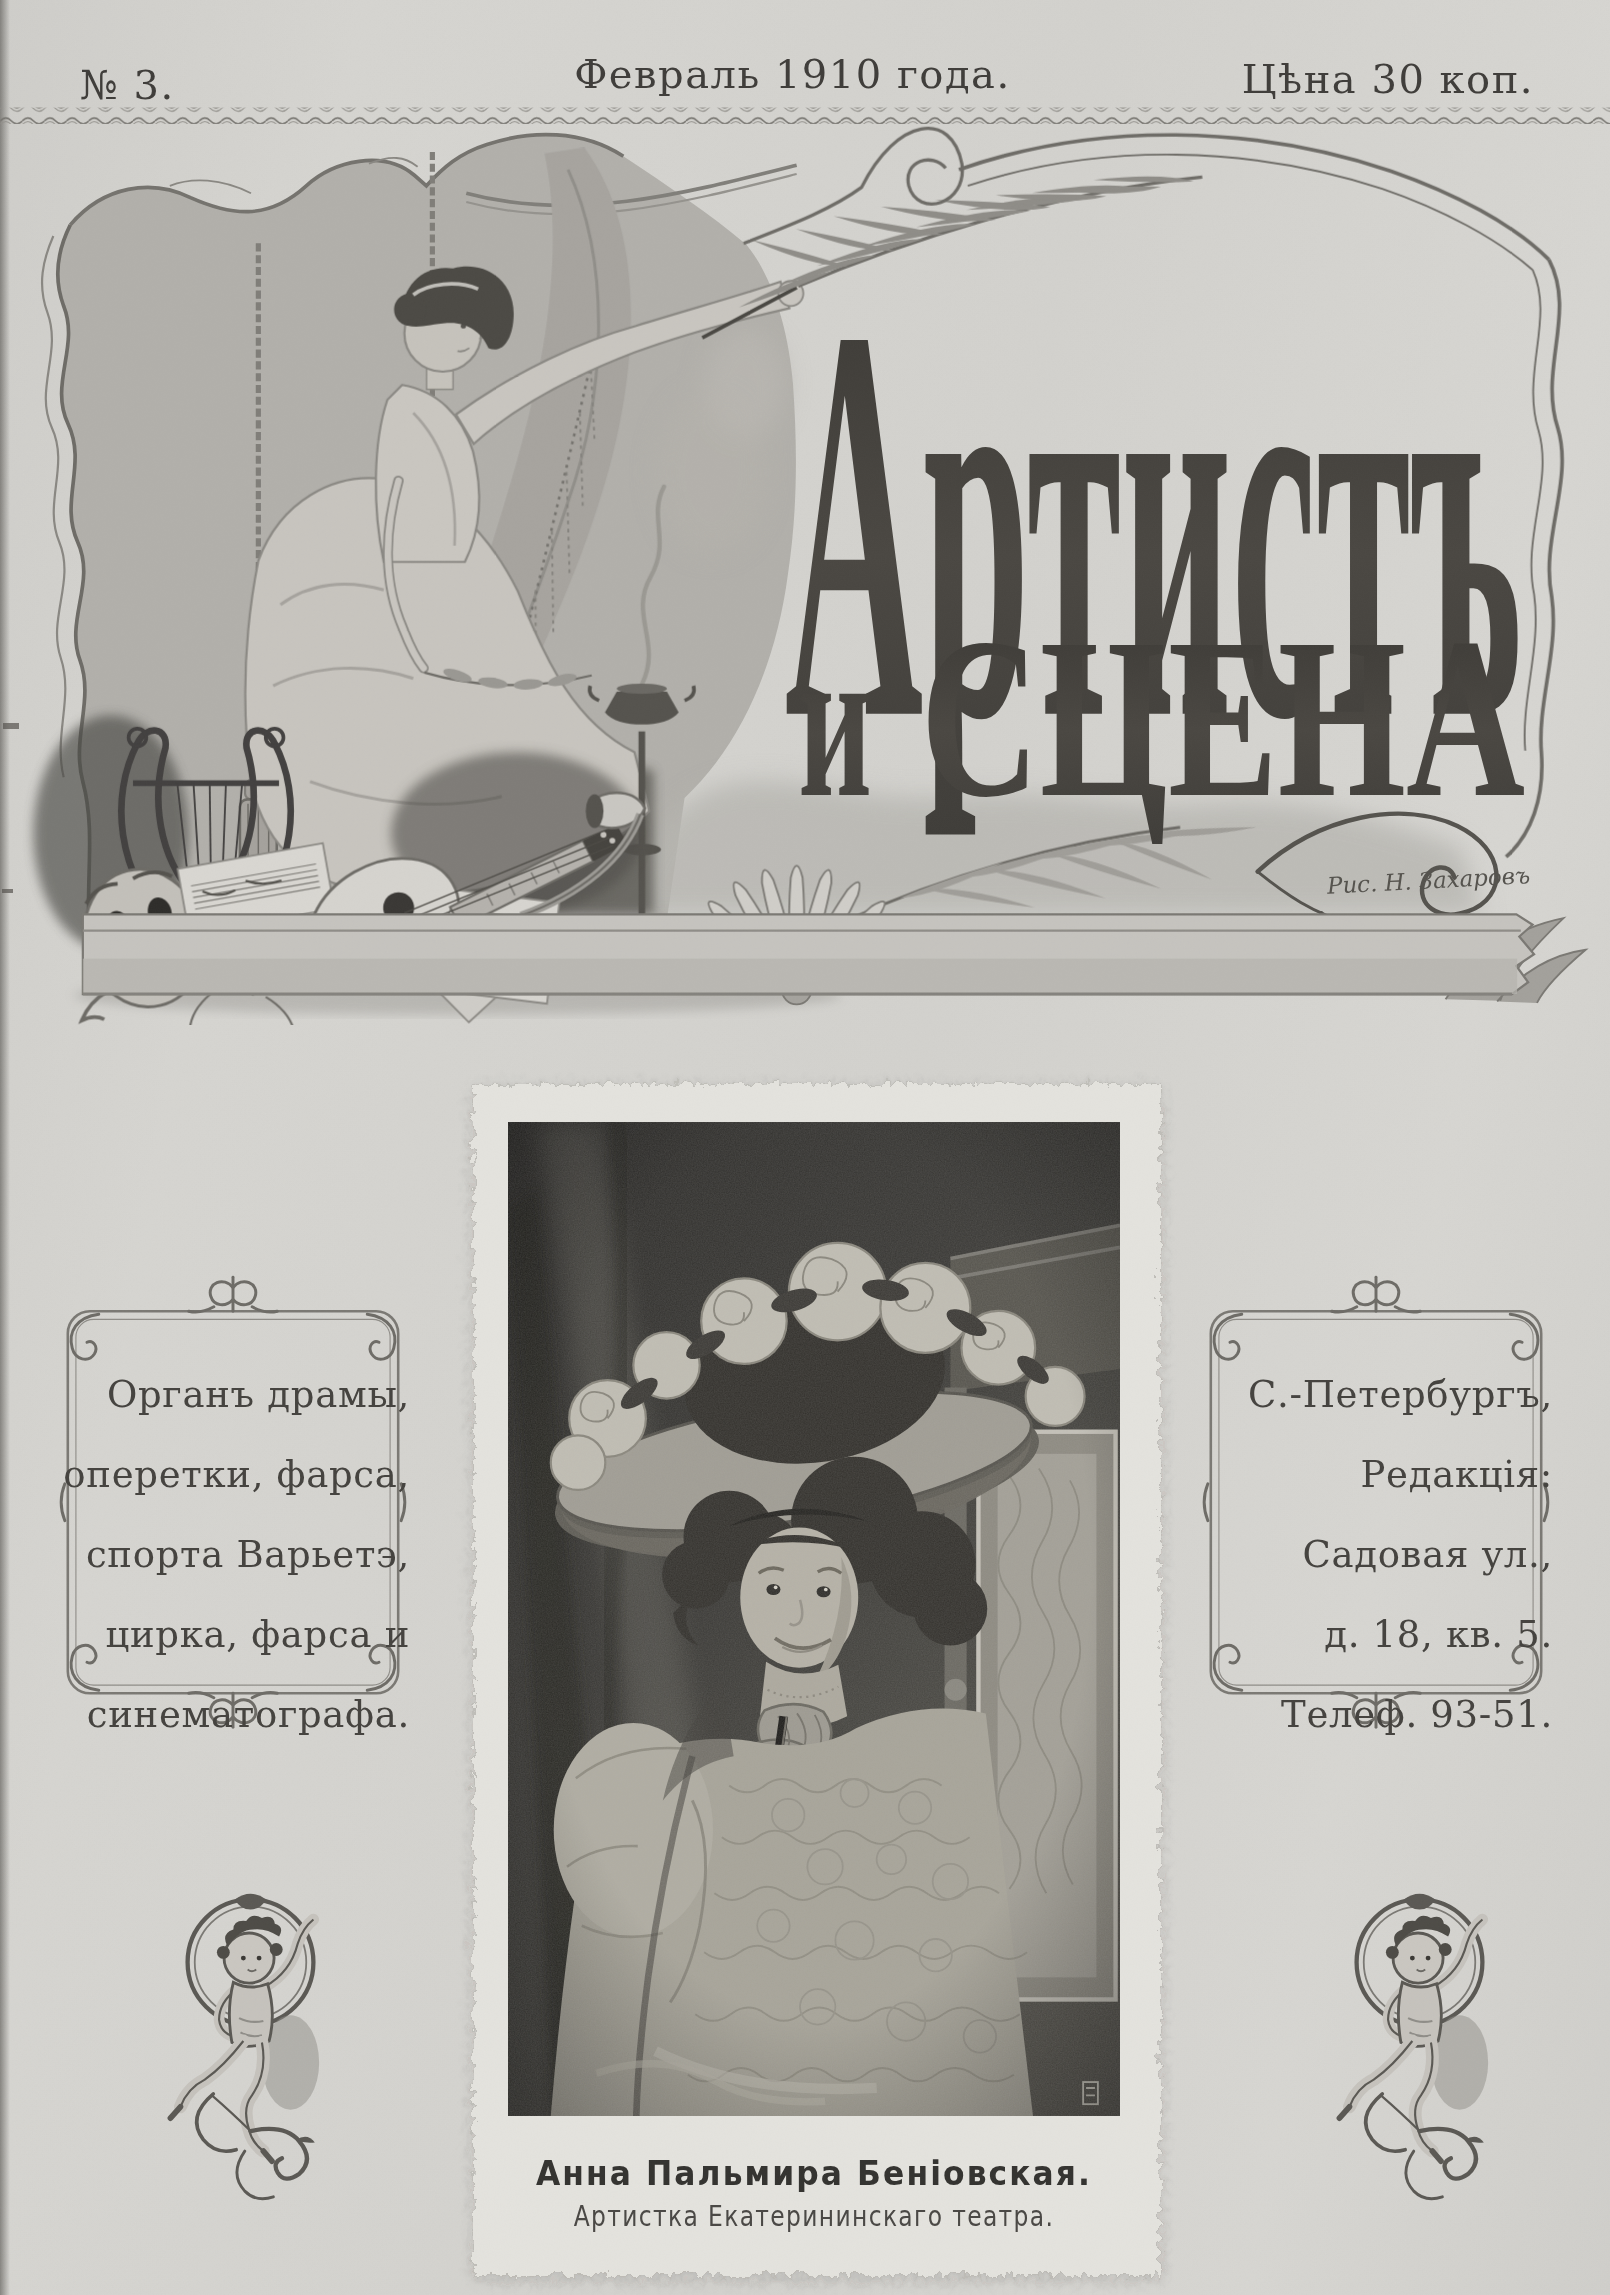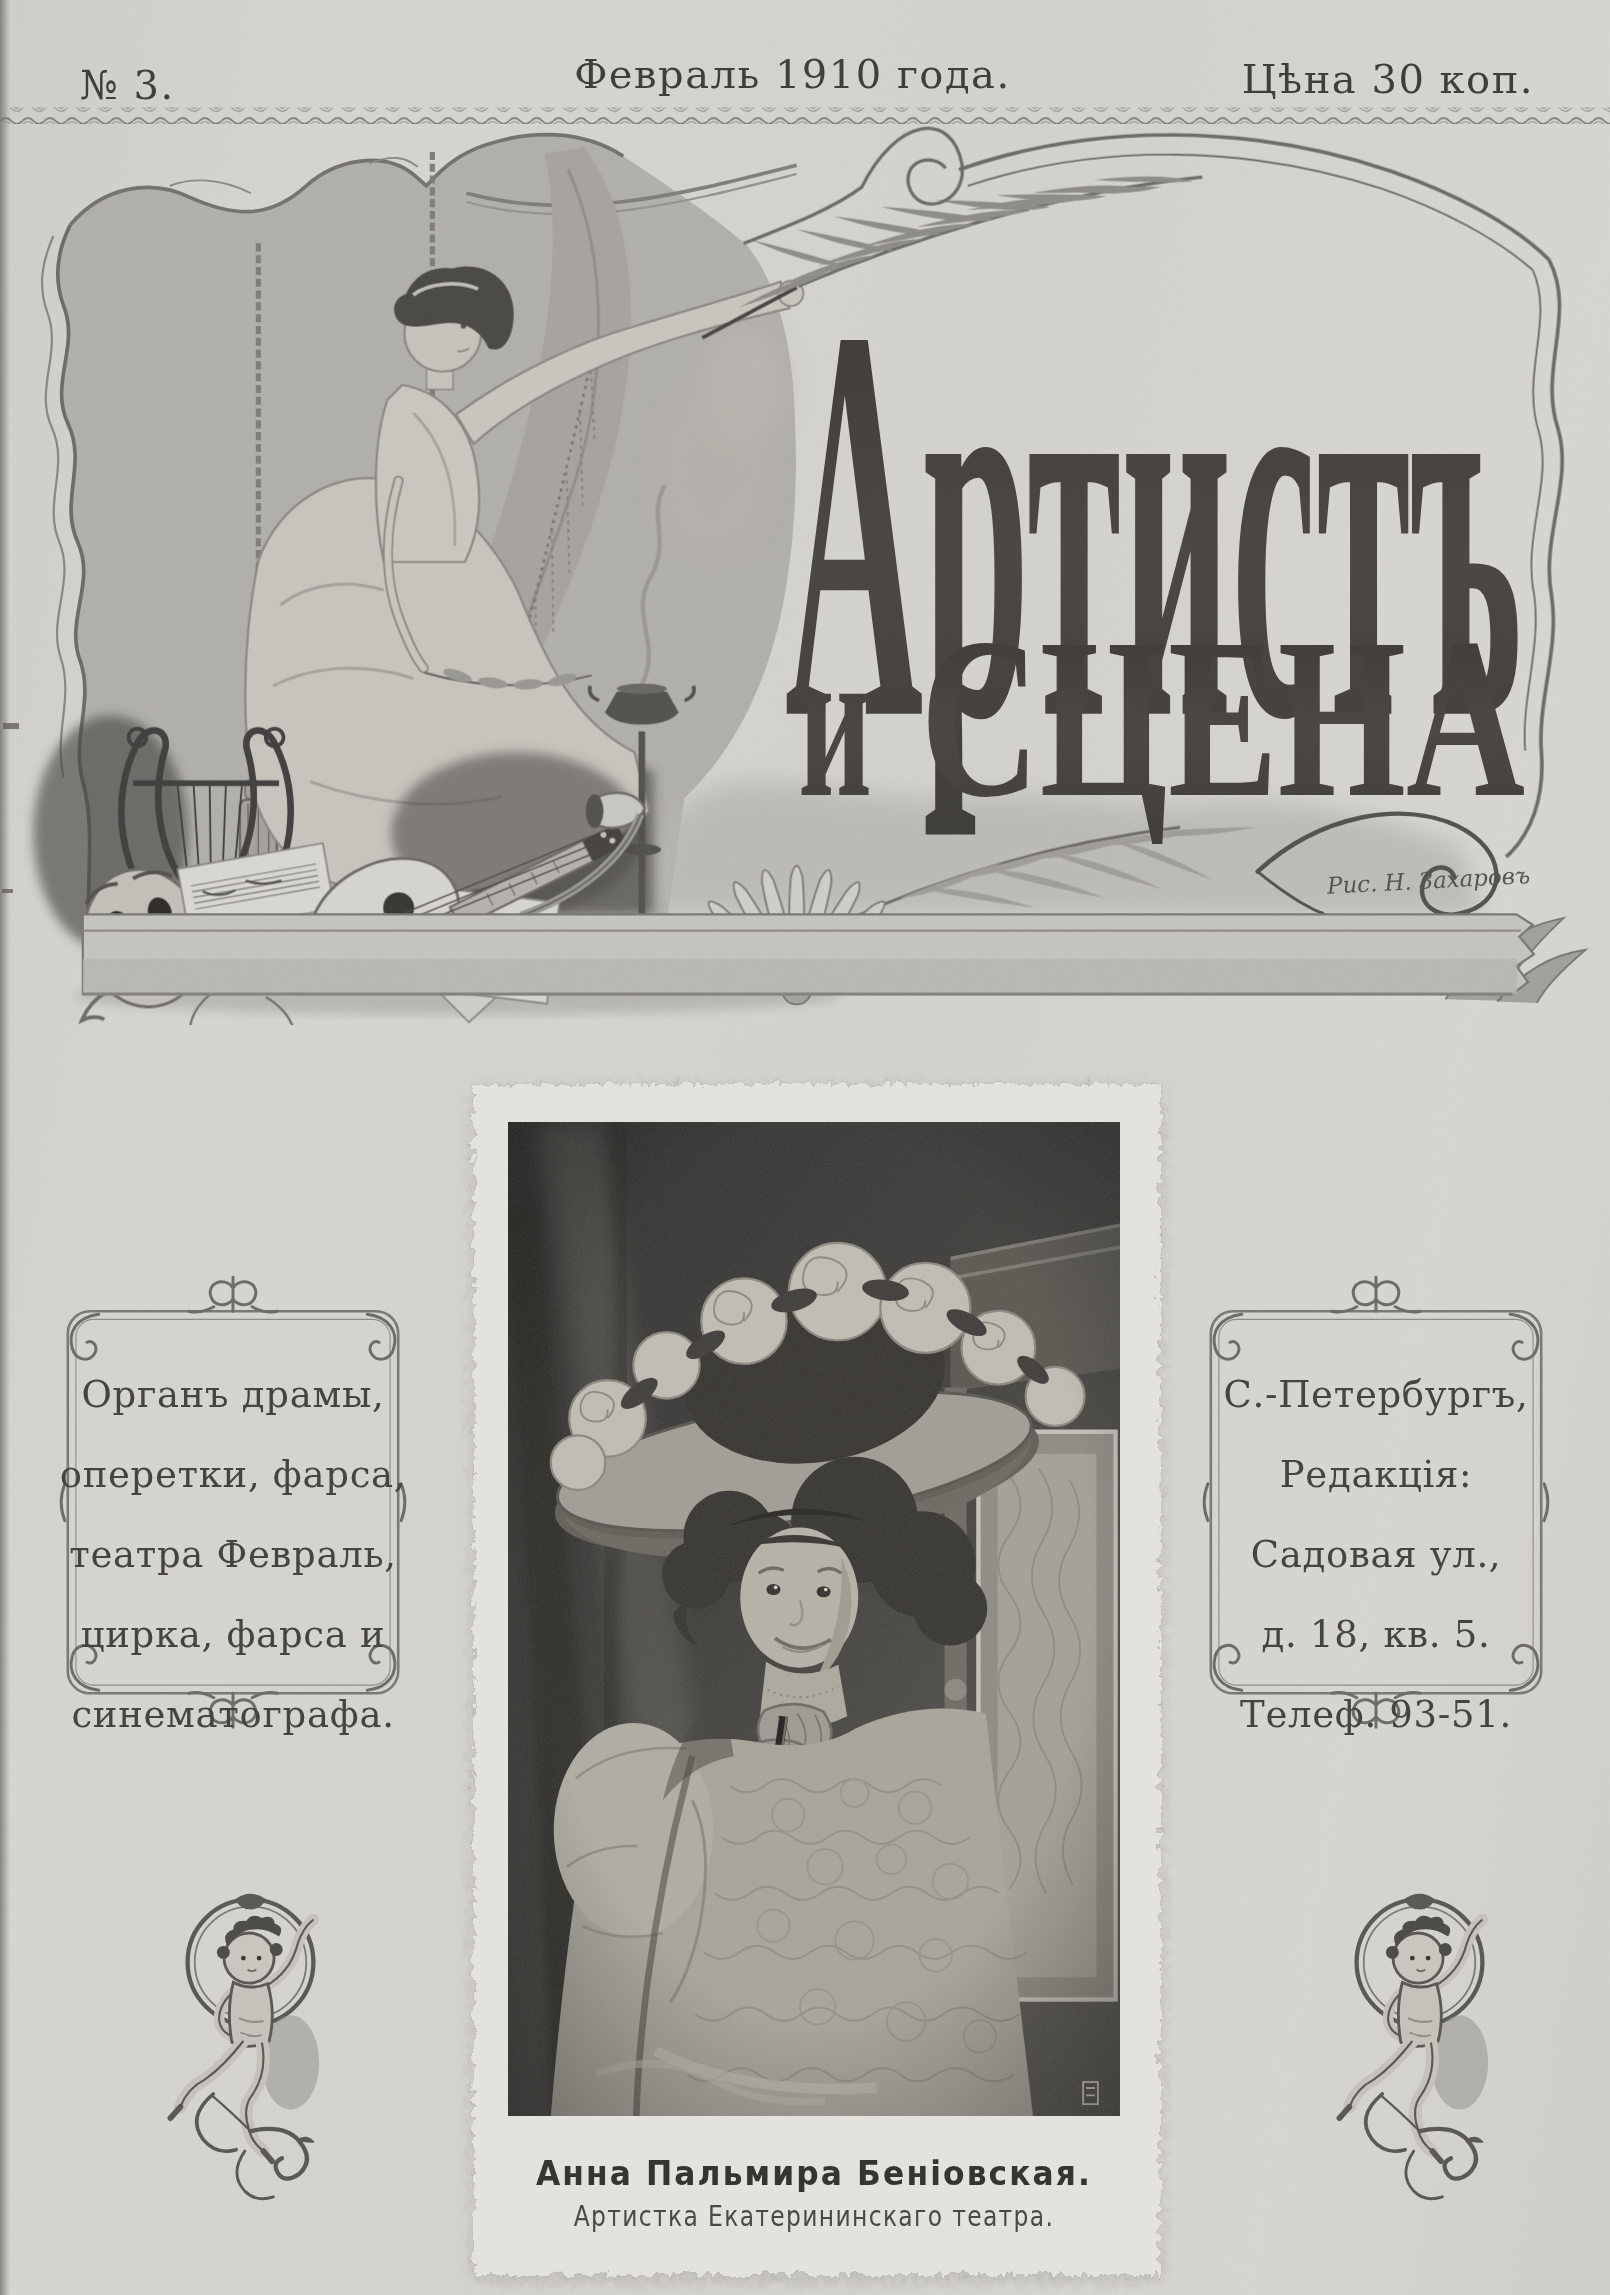--- a/index.html
+++ b/index.html
@@ -33,21 +33,21 @@
     font-size:33px;letter-spacing:2.2px;color:#343330;transform:scaleX(.95);}
   .cap-role{position:absolute;left:0;top:2141px;width:100%;text-align:center;
     font-family:"DejaVu Sans","Liberation Sans",sans-serif;
     font-size:26px;letter-spacing:1.5px;color:#4a4845;transform:scaleX(.9) scaleY(1.08);}
 
   
   .info-box{position:absolute;width:354px;height:568px;}
   .box-left{left:56px;top:1219px;}
   .box-right{left:1199px;top:1219px;}
   .box-frame{position:absolute;left:0;top:0;}
-  .box-lines{position:absolute;left:0;top:109px;width:100%;text-align:center;}
+  .box-lines{position:absolute;left:0;top:109px;width:100%;text-align:right;}
   .box-lines div{font-size:37px;line-height:80px;color:#45433f;letter-spacing:0.7px;white-space:nowrap;}
 
   .cherub{position:absolute;width:215px;height:336px;}
   .cherub-left{left:143px;top:1878px;}
   .cherub-right{left:1312px;top:1878px;}
 
   .grain{position:absolute;inset:0;pointer-events:none;}
 </style>
 </head>
 <body>
@@ -616,21 +616,21 @@
 
   <div class="info-box box-left">
     <svg class="box-frame" width="354" height="568" viewBox="0 0 480 680">
       <g transform="translate(0,34)">
           <use href="#boxframe-sym"></use>
         </g>
     </svg>
     <div class="box-lines" style="top:136px">
       <div>Органъ драмы,</div>
       <div>оперетки, фарса,</div>
-      <div>театра Февраль,</div>
+      <div>спорта Варьетэ,</div>
       <div>цирка, фарса и</div>
       <div>синематографа.</div>
     </div>
   </div>
 
   <div class="info-box box-right">
     <svg class="box-frame" width="354" height="568" viewBox="0 0 480 680">
       <g transform="translate(0,34)">
           <use href="#boxframe-sym"></use>
         </g>

